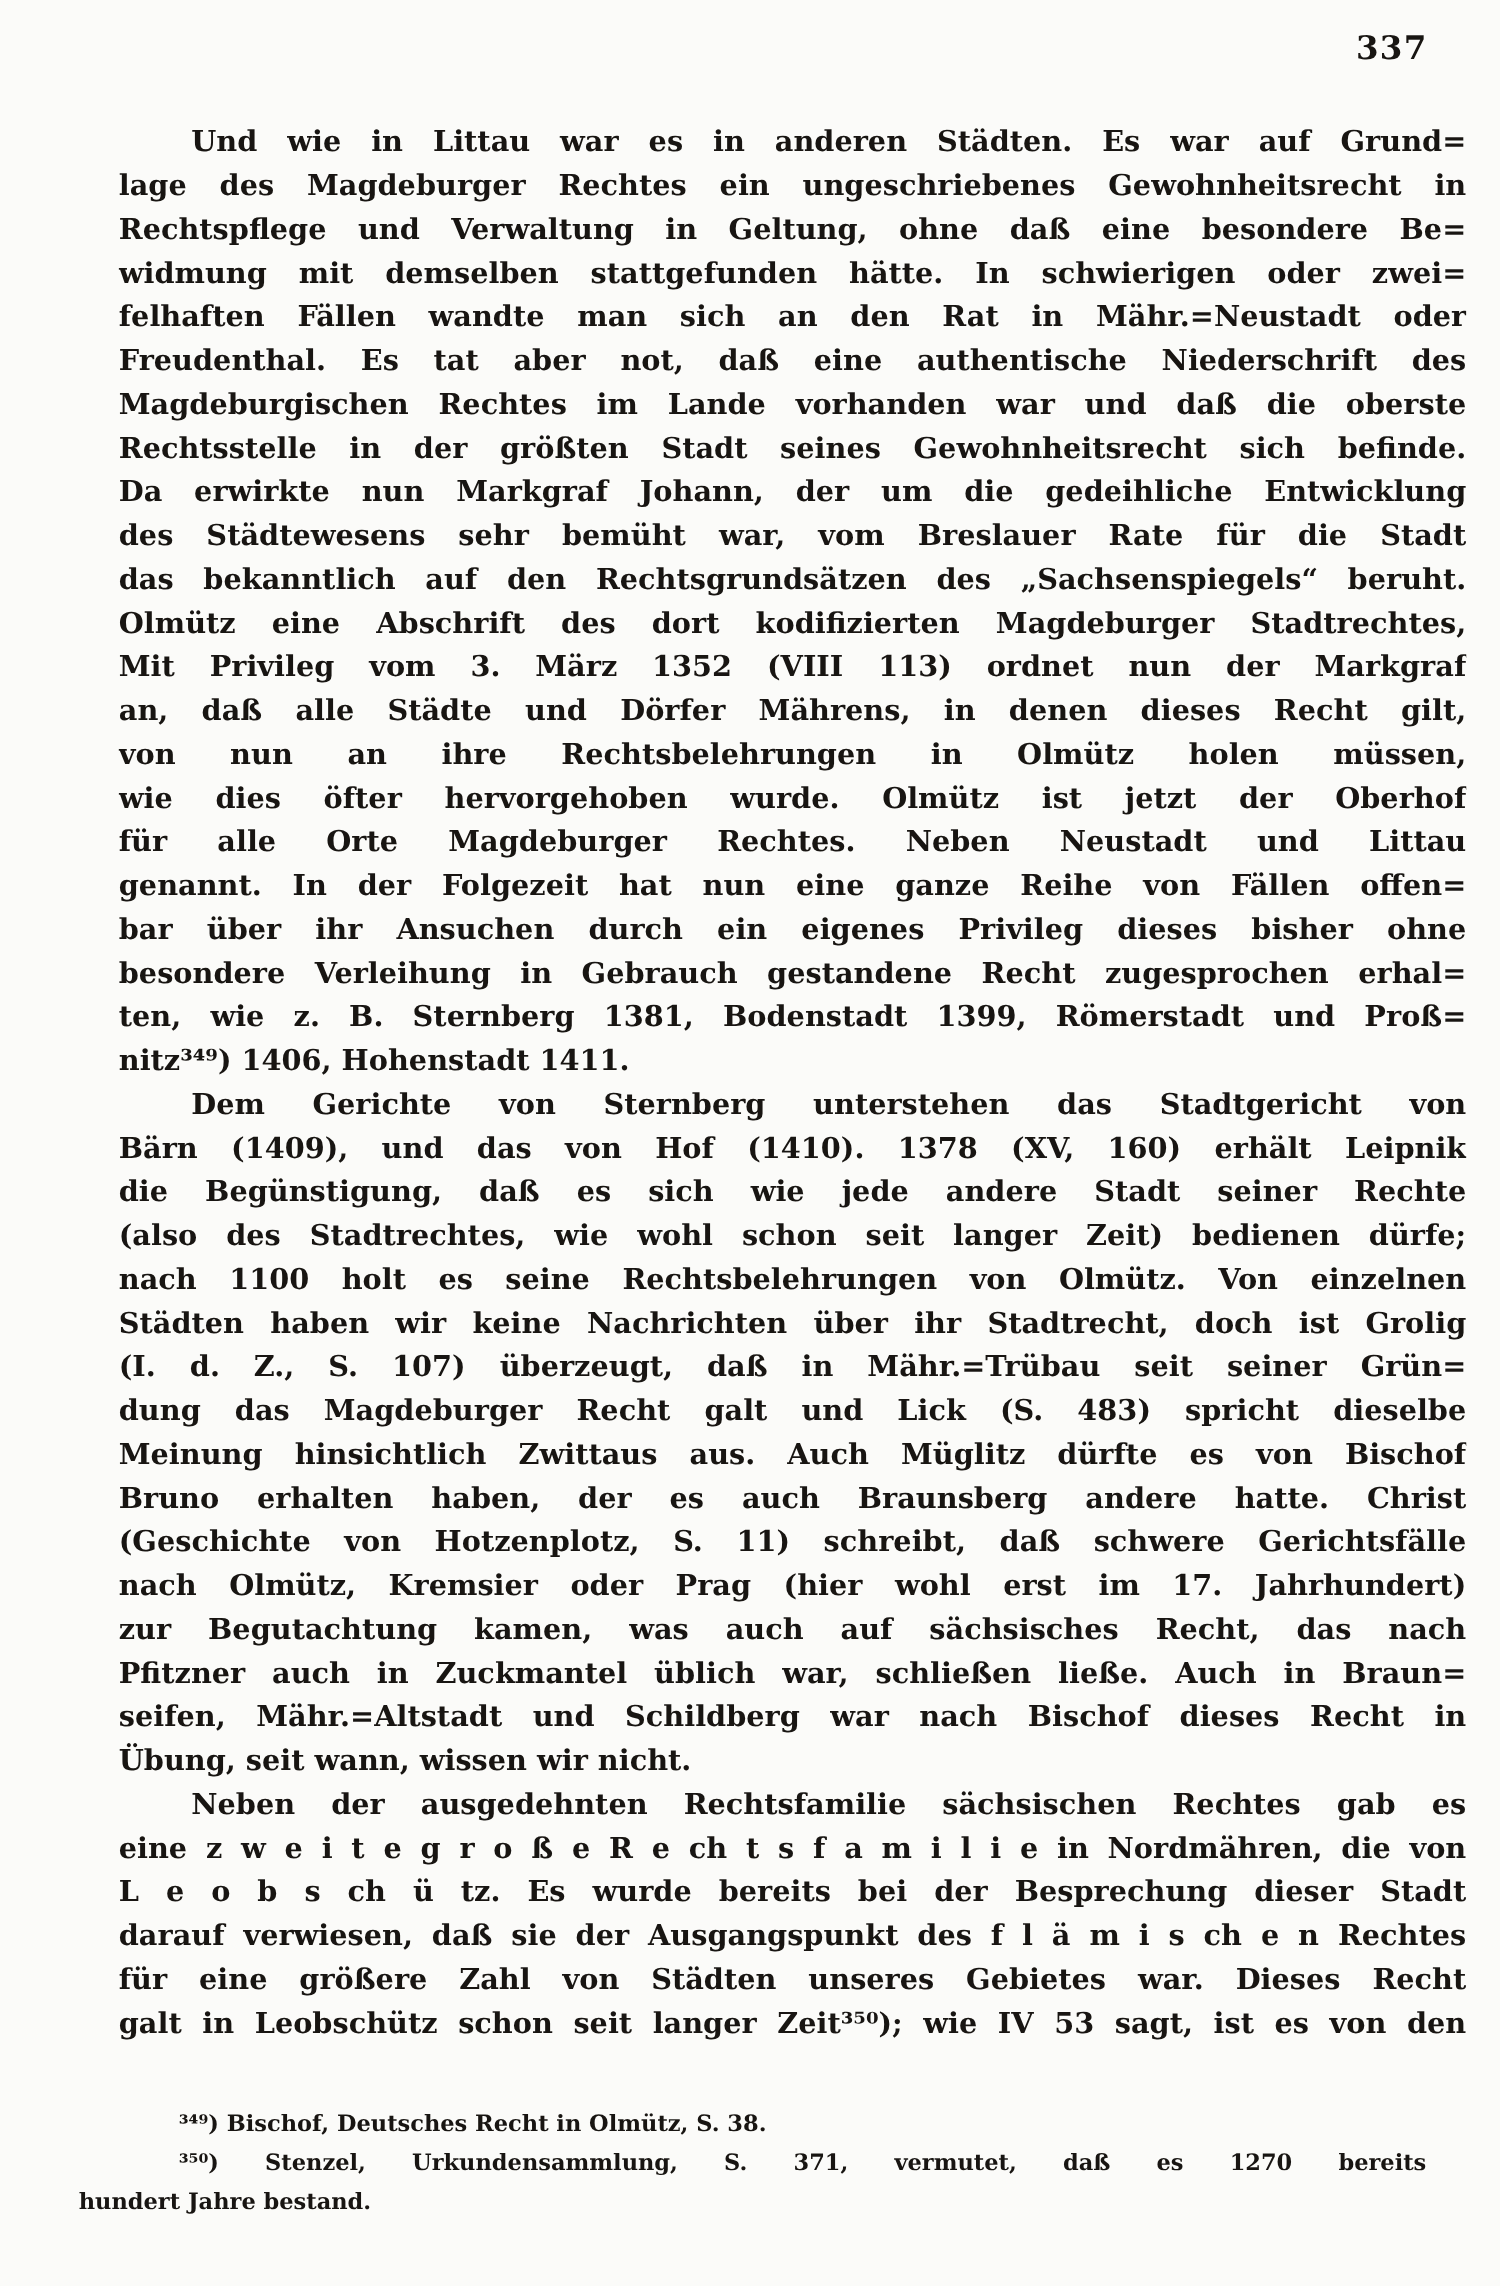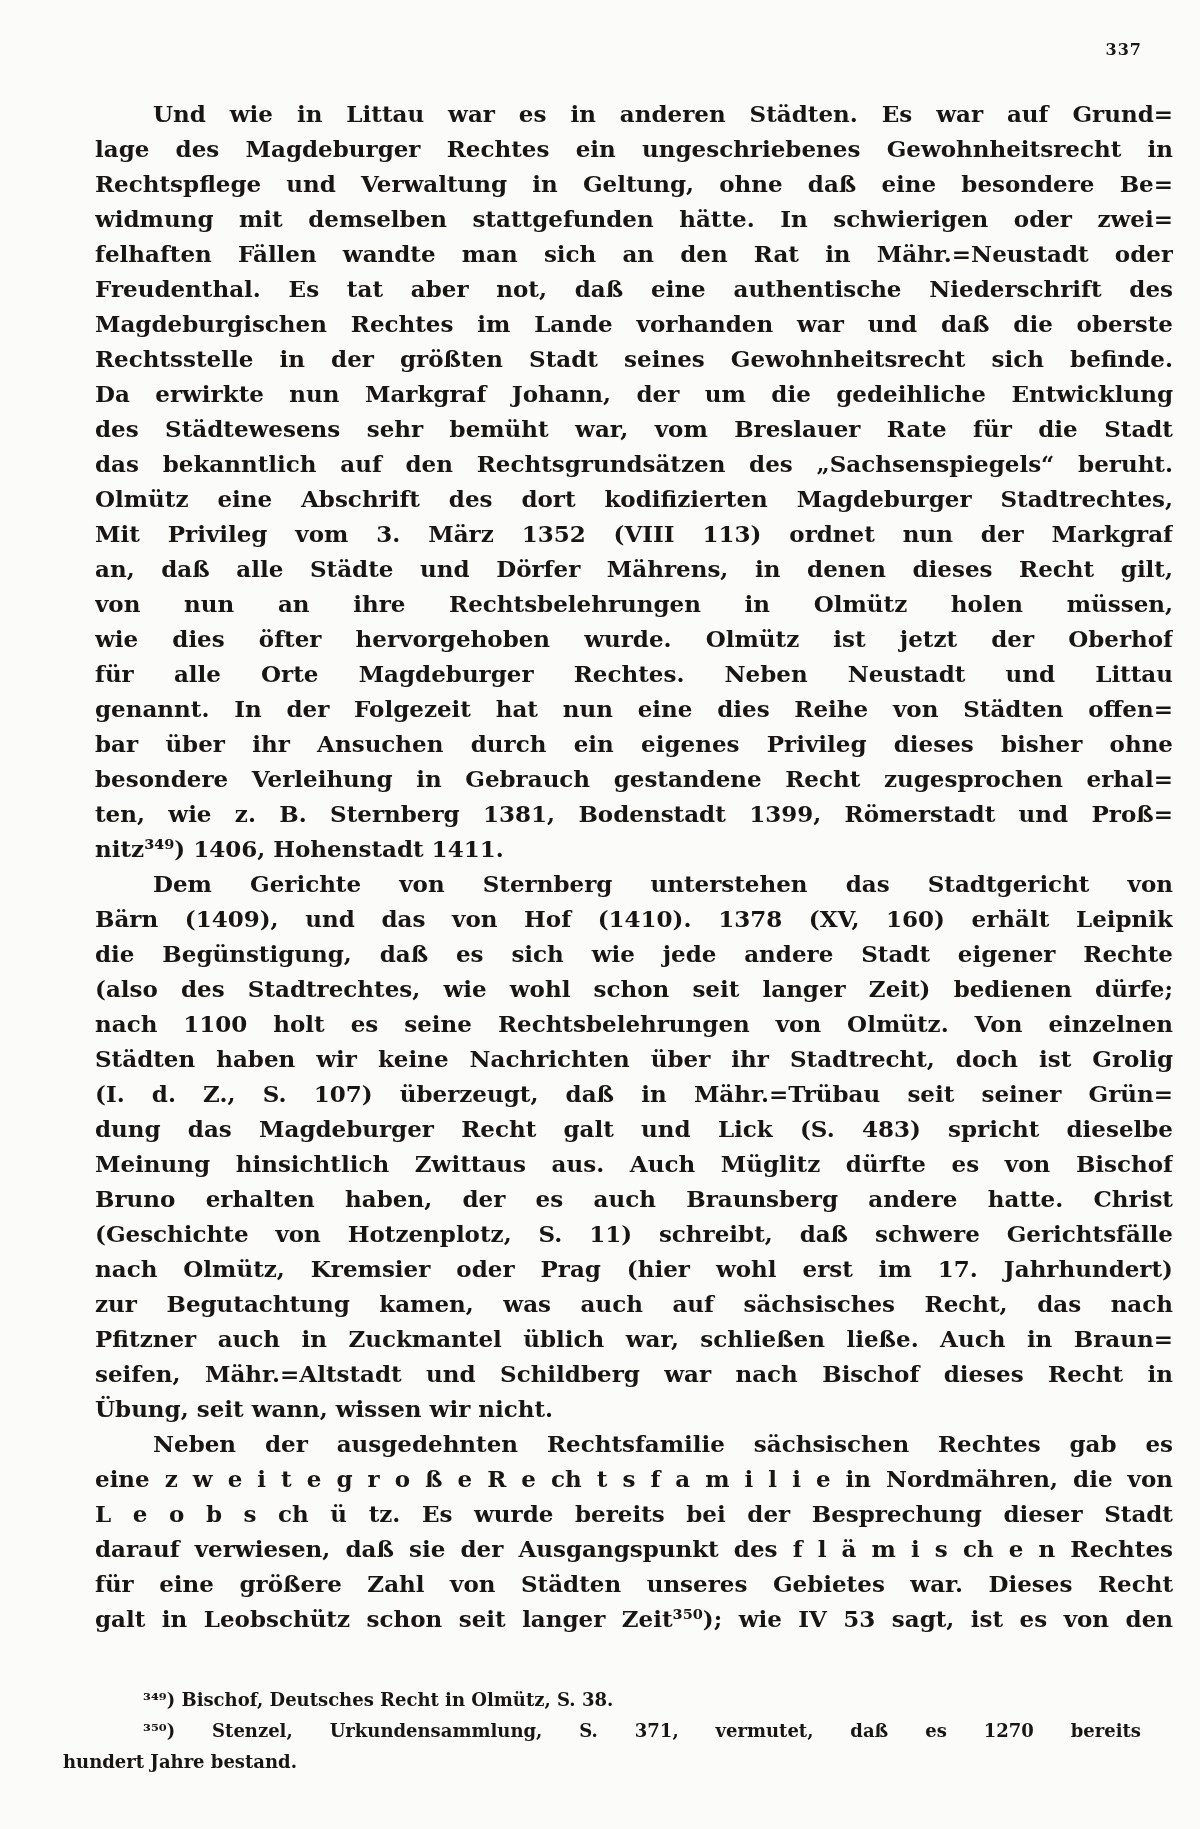--- a/index.html
+++ b/index.html
@@ -13,23 +13,23 @@
     height: 1829px;
     margin: 0 auto;
     background: #fbfbf9;
     color: #181512;
     font-family: "DejaVu Serif", "Liberation Serif", serif;
     font-weight: 700;
     overflow: hidden;
   }
   .pagenum {
     position: absolute;
-    top: 40px;
+    top: 24px;
     right: 58px;
-    font-size: 16px;
+    font-size: 26px;
     letter-spacing: 1px;
   }
   .body-block {
     position: absolute;
     left: 63px;
     top: 96px;
     width: 1078px;
     margin-left: 32px;
   }
   .line {
@@ -78,28 +78,28 @@
       <div class="line">Rechtsstelle in der größten Stadt seines Gewohnheitsrecht sich befinde.</div>
       <div class="line">Da erwirkte nun Markgraf Johann, der um die gedeihliche Entwicklung</div>
       <div class="line">des Städtewesens sehr bemüht war, vom Breslauer Rate für die Stadt</div>
       <div class="line">das bekanntlich auf den Rechtsgrundsätzen des „Sachsenspiegels“ beruht.</div>
       <div class="line">Olmütz eine Abschrift des dort kodifizierten Magdeburger Stadtrechtes,</div>
       <div class="line">Mit Privileg vom 3. März 1352 (VIII 113) ordnet nun der Markgraf</div>
       <div class="line">an, daß alle Städte und Dörfer Mährens, in denen dieses Recht gilt,</div>
       <div class="line">von nun an ihre Rechtsbelehrungen in Olmütz holen müssen,</div>
       <div class="line">wie dies öfter hervorgehoben wurde. Olmütz ist jetzt der Oberhof</div>
       <div class="line">für alle Orte Magdeburger Rechtes. Neben Neustadt und Littau</div>
-      <div class="line">genannt. In der Folgezeit hat nun eine dies Reihe von Städten offen=</div>
+      <div class="line">genannt. In der Folgezeit hat nun eine ganze Reihe von Fällen offen=</div>
       <div class="line">bar über ihr Ansuchen durch ein eigenes Privileg dieses bisher ohne</div>
       <div class="line">besondere Verleihung in Gebrauch gestandene Recht zugesprochen erhal=</div>
       <div class="line">ten, wie z. B. Sternberg 1381, Bodenstadt 1399, Römerstadt und Proß=</div>
       <div class="line end">nitz³⁴⁹) 1406, Hohenstadt 1411.</div>
       <div class="line indent">Dem Gerichte von Sternberg unterstehen das Stadtgericht von</div>
       <div class="line">Bärn (1409), und das von Hof (1410). 1378 (XV, 160) erhält Leipnik</div>
-      <div class="line">die Begünstigung, daß es sich wie jede andere Stadt eigener Rechte</div>
+      <div class="line">die Begünstigung, daß es sich wie jede andere Stadt seiner Rechte</div>
       <div class="line">(also des Stadtrechtes, wie wohl schon seit langer Zeit) bedienen dürfe;</div>
       <div class="line">nach 1100 holt es seine Rechtsbelehrungen von Olmütz. Von einzelnen</div>
       <div class="line">Städten haben wir keine Nachrichten über ihr Stadtrecht, doch ist Grolig</div>
       <div class="line">(I. d. Z., S. 107) überzeugt, daß in Mähr.=Trübau seit seiner Grün=</div>
       <div class="line">dung das Magdeburger Recht galt und Lick (S. 483) spricht dieselbe</div>
       <div class="line">Meinung hinsichtlich Zwittaus aus. Auch Müglitz dürfte es von Bischof</div>
       <div class="line">Bruno erhalten haben, der es auch Braunsberg andere hatte. Christ</div>
       <div class="line">(Geschichte von Hotzenplotz, S. 11) schreibt, daß schwere Gerichtsfälle</div>
       <div class="line">nach Olmütz, Kremsier oder Prag (hier wohl erst im 17. Jahrhundert)</div>
       <div class="line">zur Begutachtung kamen, was auch auf sächsisches Recht, das nach</div>

